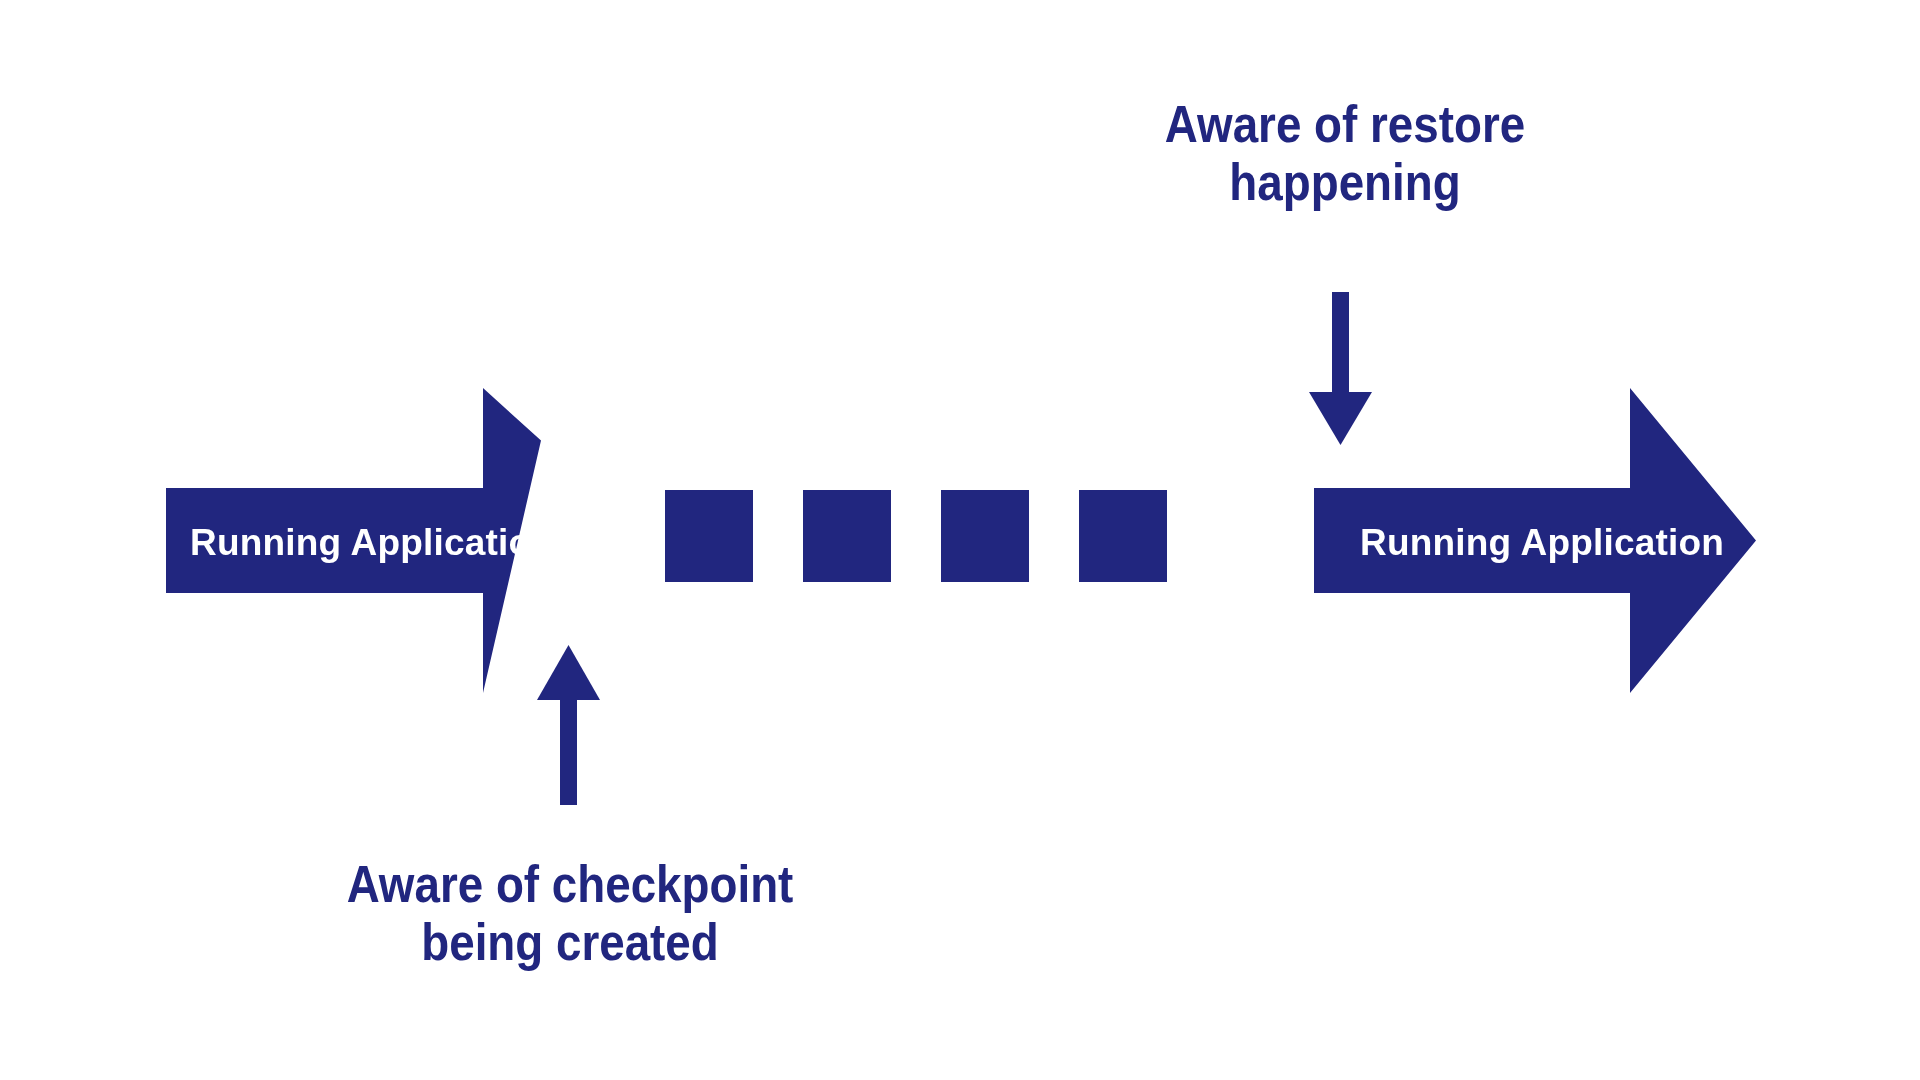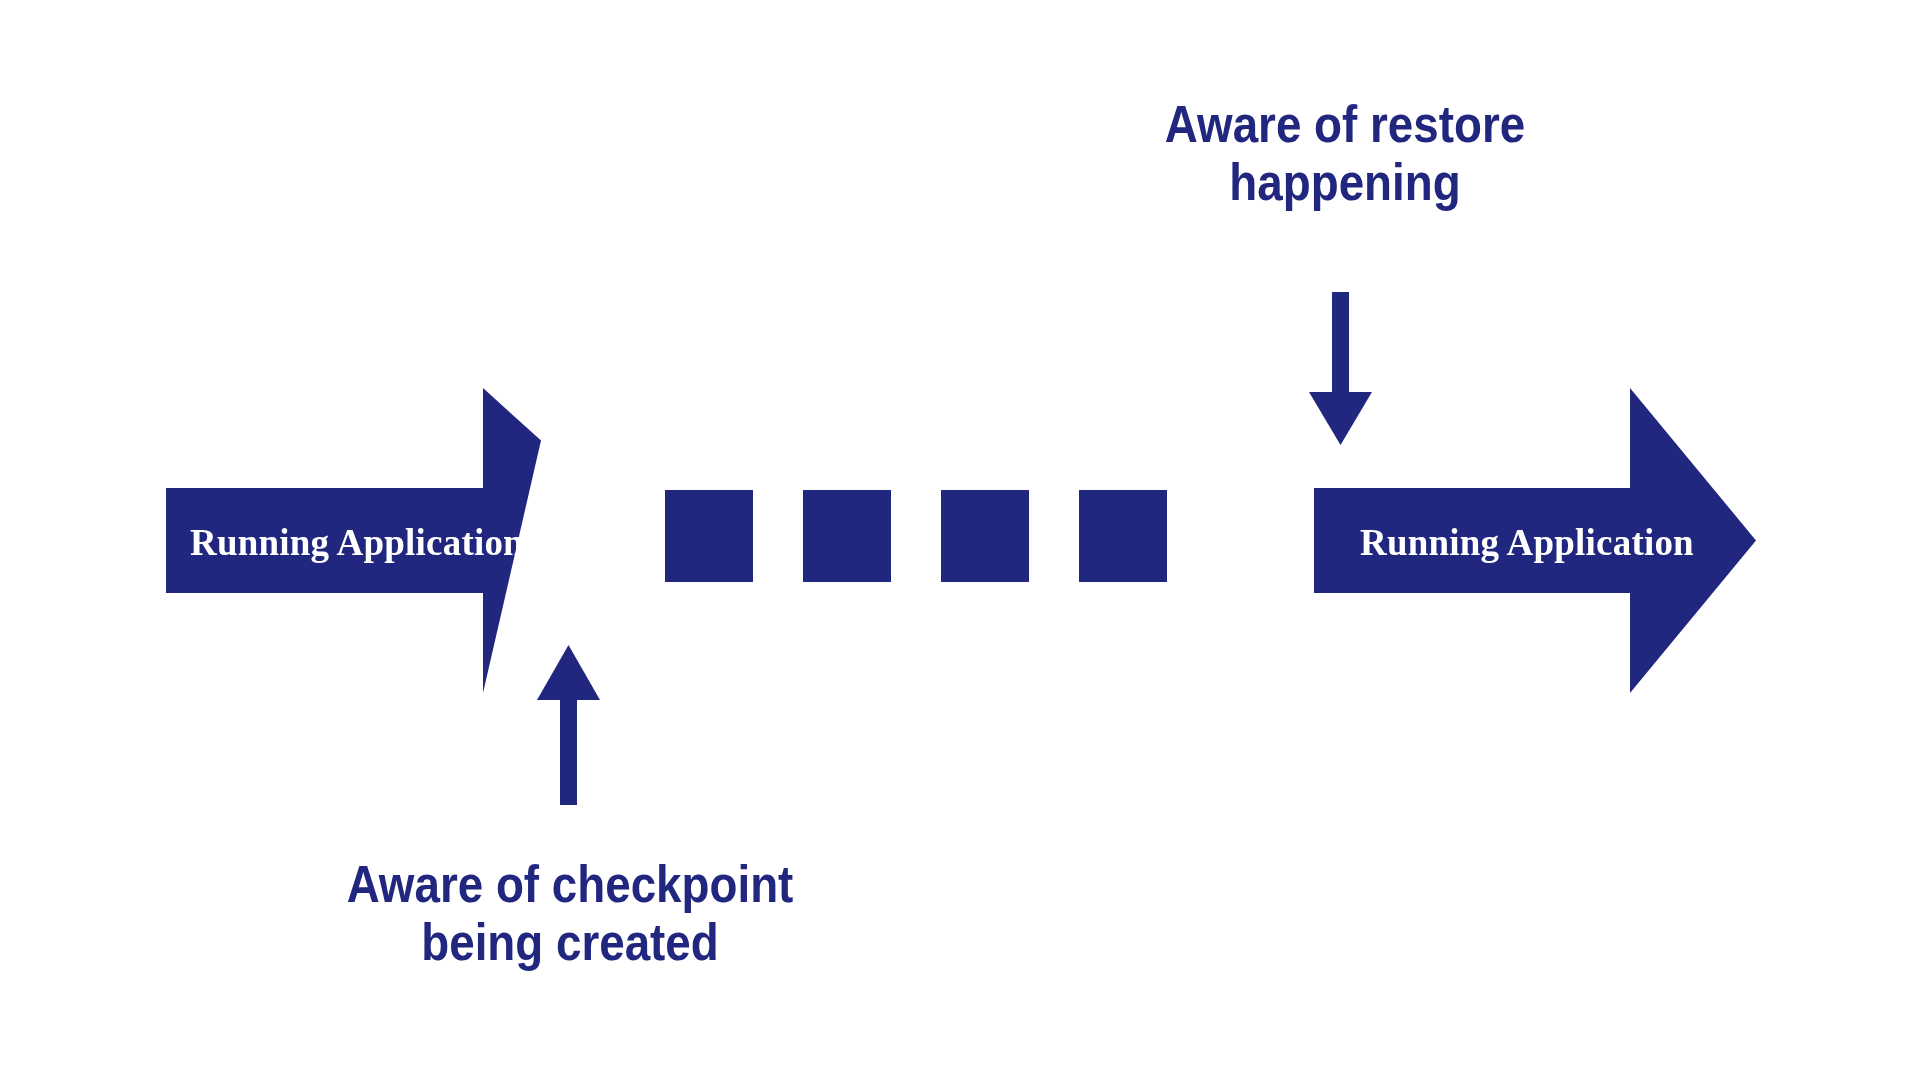--- a/index.html
+++ b/index.html
@@ -22,21 +22,21 @@
     position: absolute;
     left: 0;
     top: 0;
     width: 1920px;
     height: 1080px;
     display: block;
   }
   .arrow-label {
     position: absolute;
     color: #ffffff;
-    font-family: Liberation Serif, serif;
+    font-family: Liberation Sans, sans-serif;
     font-weight: bold;
     font-size: 37px;
     letter-spacing: 0.2px;
     white-space: nowrap;
     line-height: 1;
     text-align: center;
   }
   .callout {
     position: absolute;
     color: #21267f;

